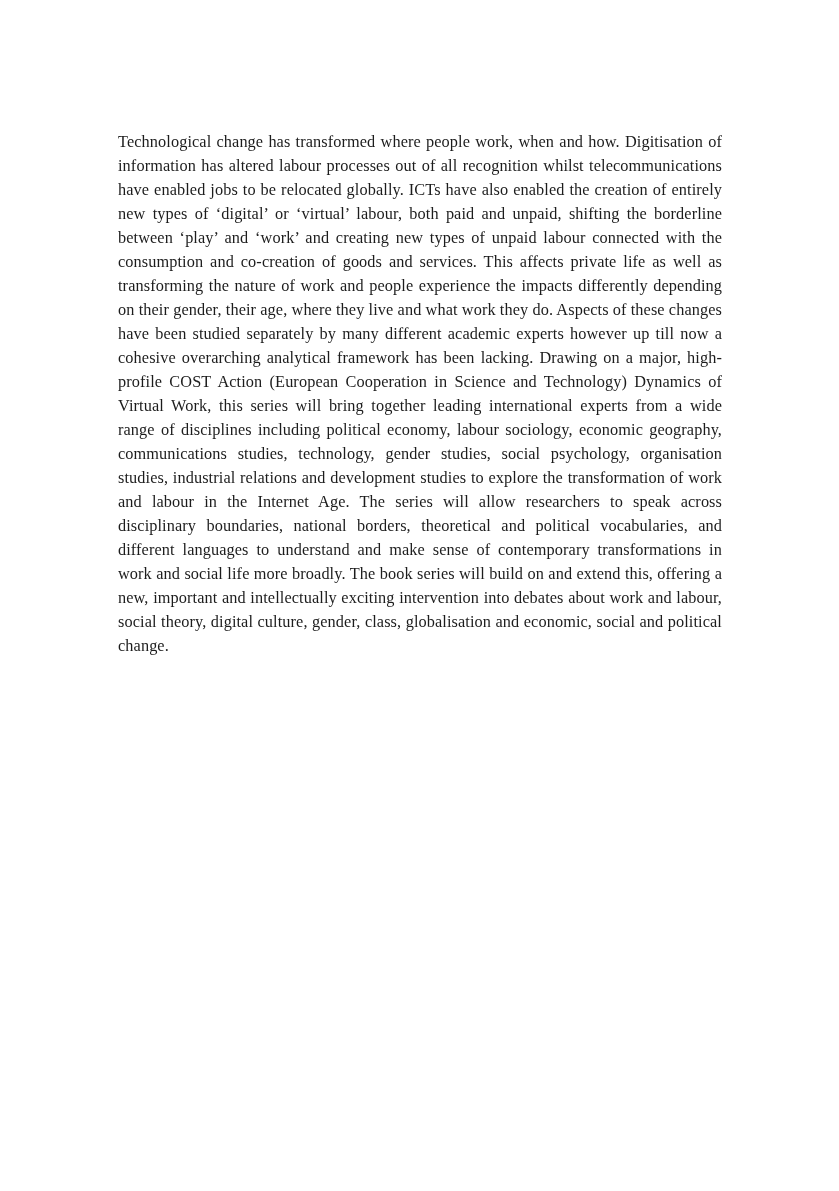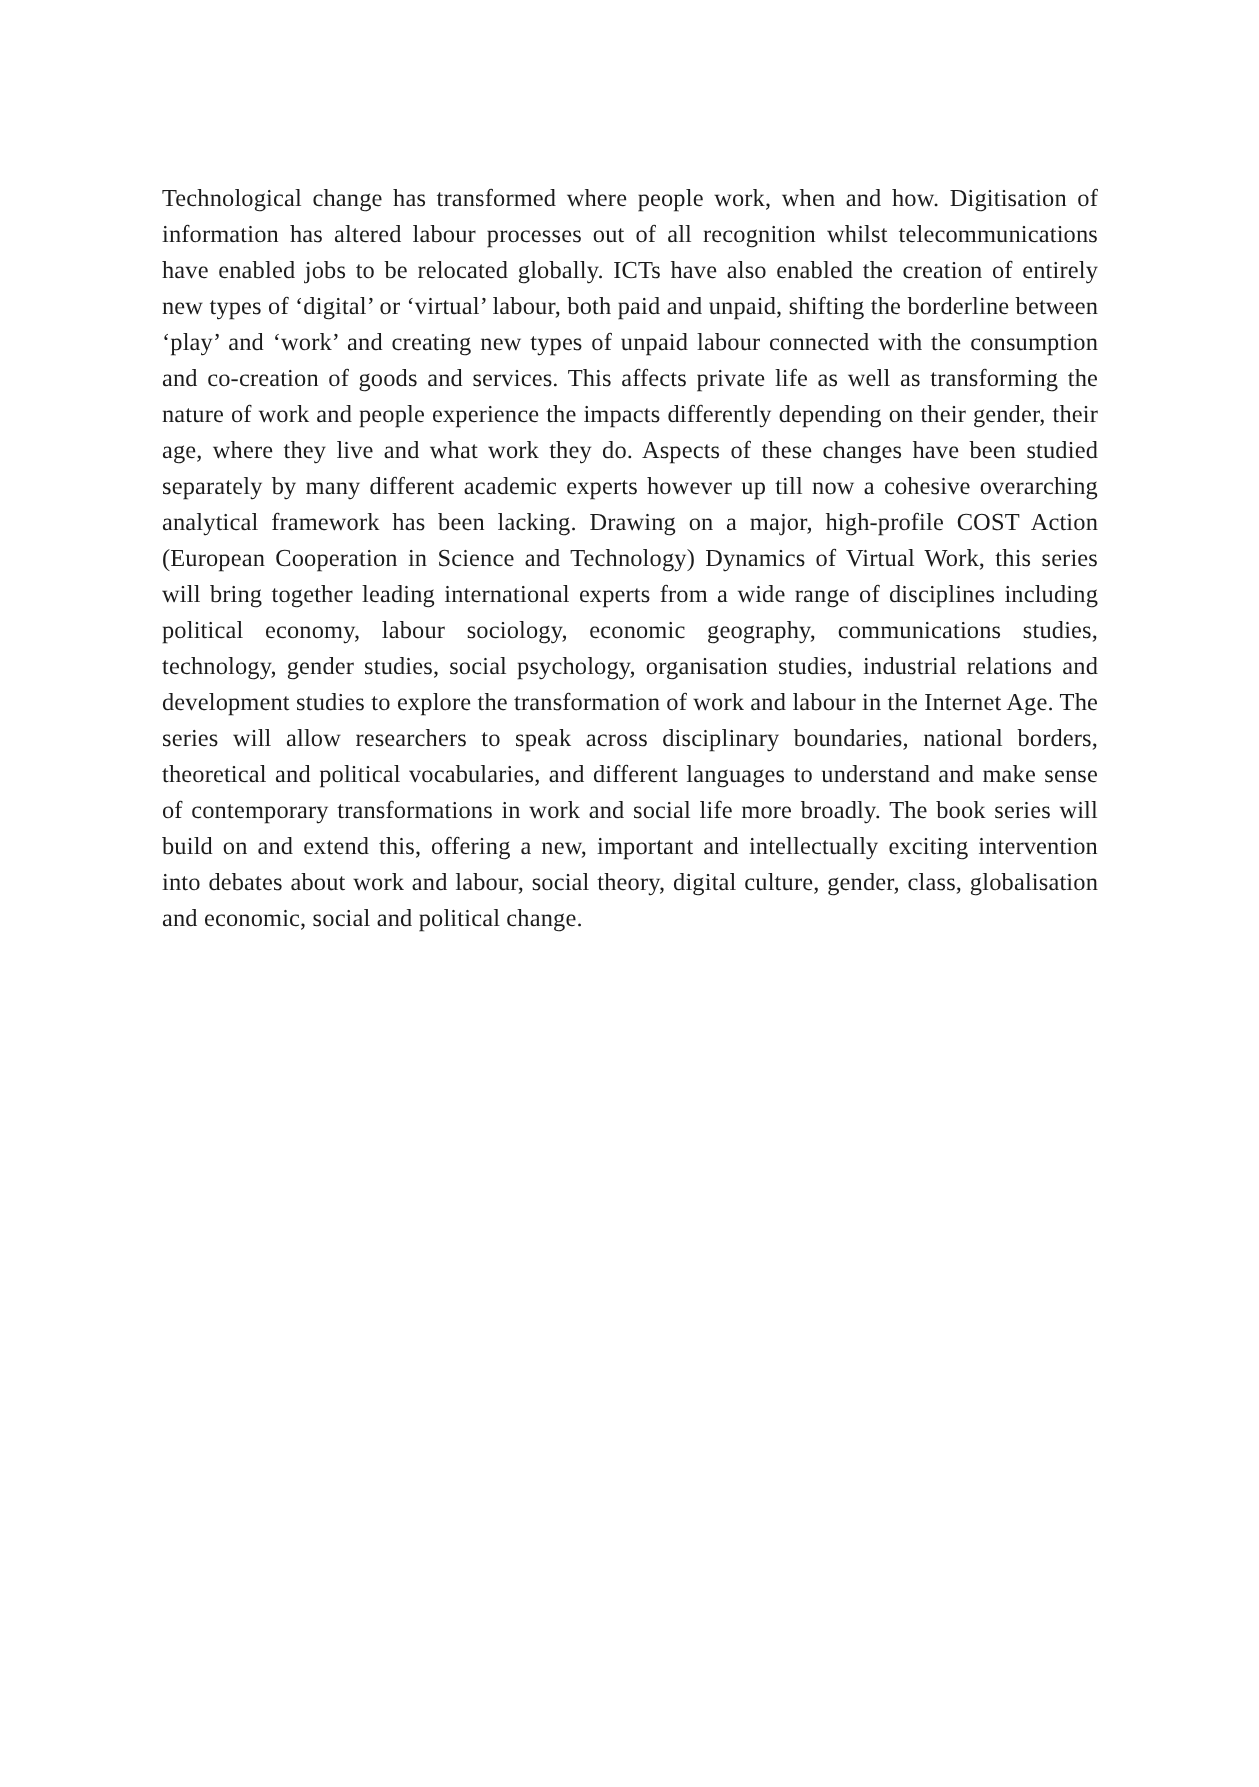--- a/index.html
+++ b/index.html
@@ -23,21 +23,21 @@
       color: #1c1c1c;
       font-size: 16.3px;
       line-height: 24px;
       text-align: justify;
       text-justify: inter-word;
       letter-spacing: 0.1px;
       hyphens: auto;
       -webkit-hyphens: auto;
     }
     .text-block p {
-      margin: 0;
+      margin: 10px;
     }
   </style>
 </head>
 <body>
 
 <div class="page">
   <div class="text-block">
     <p>Technological change has transformed where people work, when and how. Digitisation of information has altered labour processes out of all recognition whilst telecommunications have enabled jobs to be relocated globally. ICTs have also enabled the creation of entirely new types of ‘digital’ or ‘virtual’ labour, both paid and unpaid, shifting the borderline between ‘play’ and ‘work’ and creating new types of unpaid labour connected with the consumption and co-creation of goods and services. This affects private life as well as transforming the nature of work and people experience the impacts differently depending on their gender, their age, where they live and what work they do. Aspects of these changes have been studied separately by many different academic experts however up till now a cohesive overarching analytical framework has been lacking. Drawing on a major, high-profile COST Action (European Cooperation in Science and Technology) Dynamics of Virtual Work, this series will bring together leading international experts from a wide range of disciplines including political economy, labour sociology, economic geography, communications studies, technology, gender studies, social psychology, organisation studies, industrial relations and development studies to explore the transformation of work and labour in the Internet Age. The series will allow researchers to speak across disciplinary boundaries, national borders, theoretical and political vocabularies, and different languages to understand and make sense of contemporary transformations in work and social life more broadly. The book series will build on and extend this, offering a new, important and intellectually exciting intervention into debates about work and labour, social theory, digital culture, gender, class, globalisation and economic, social and political change.</p>
   </div>
 </div>

